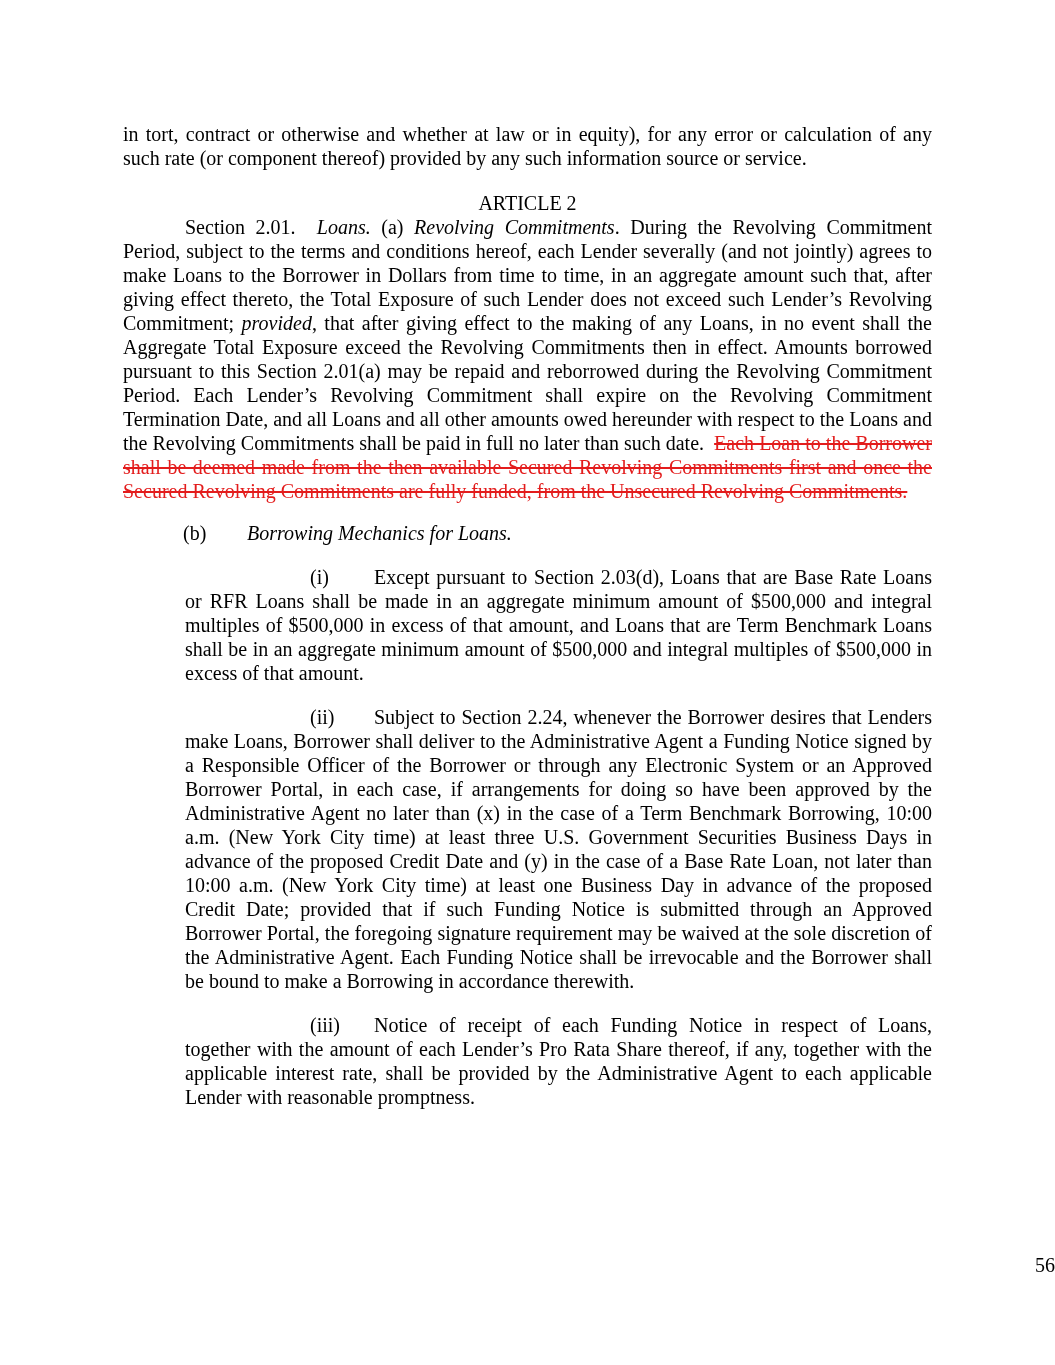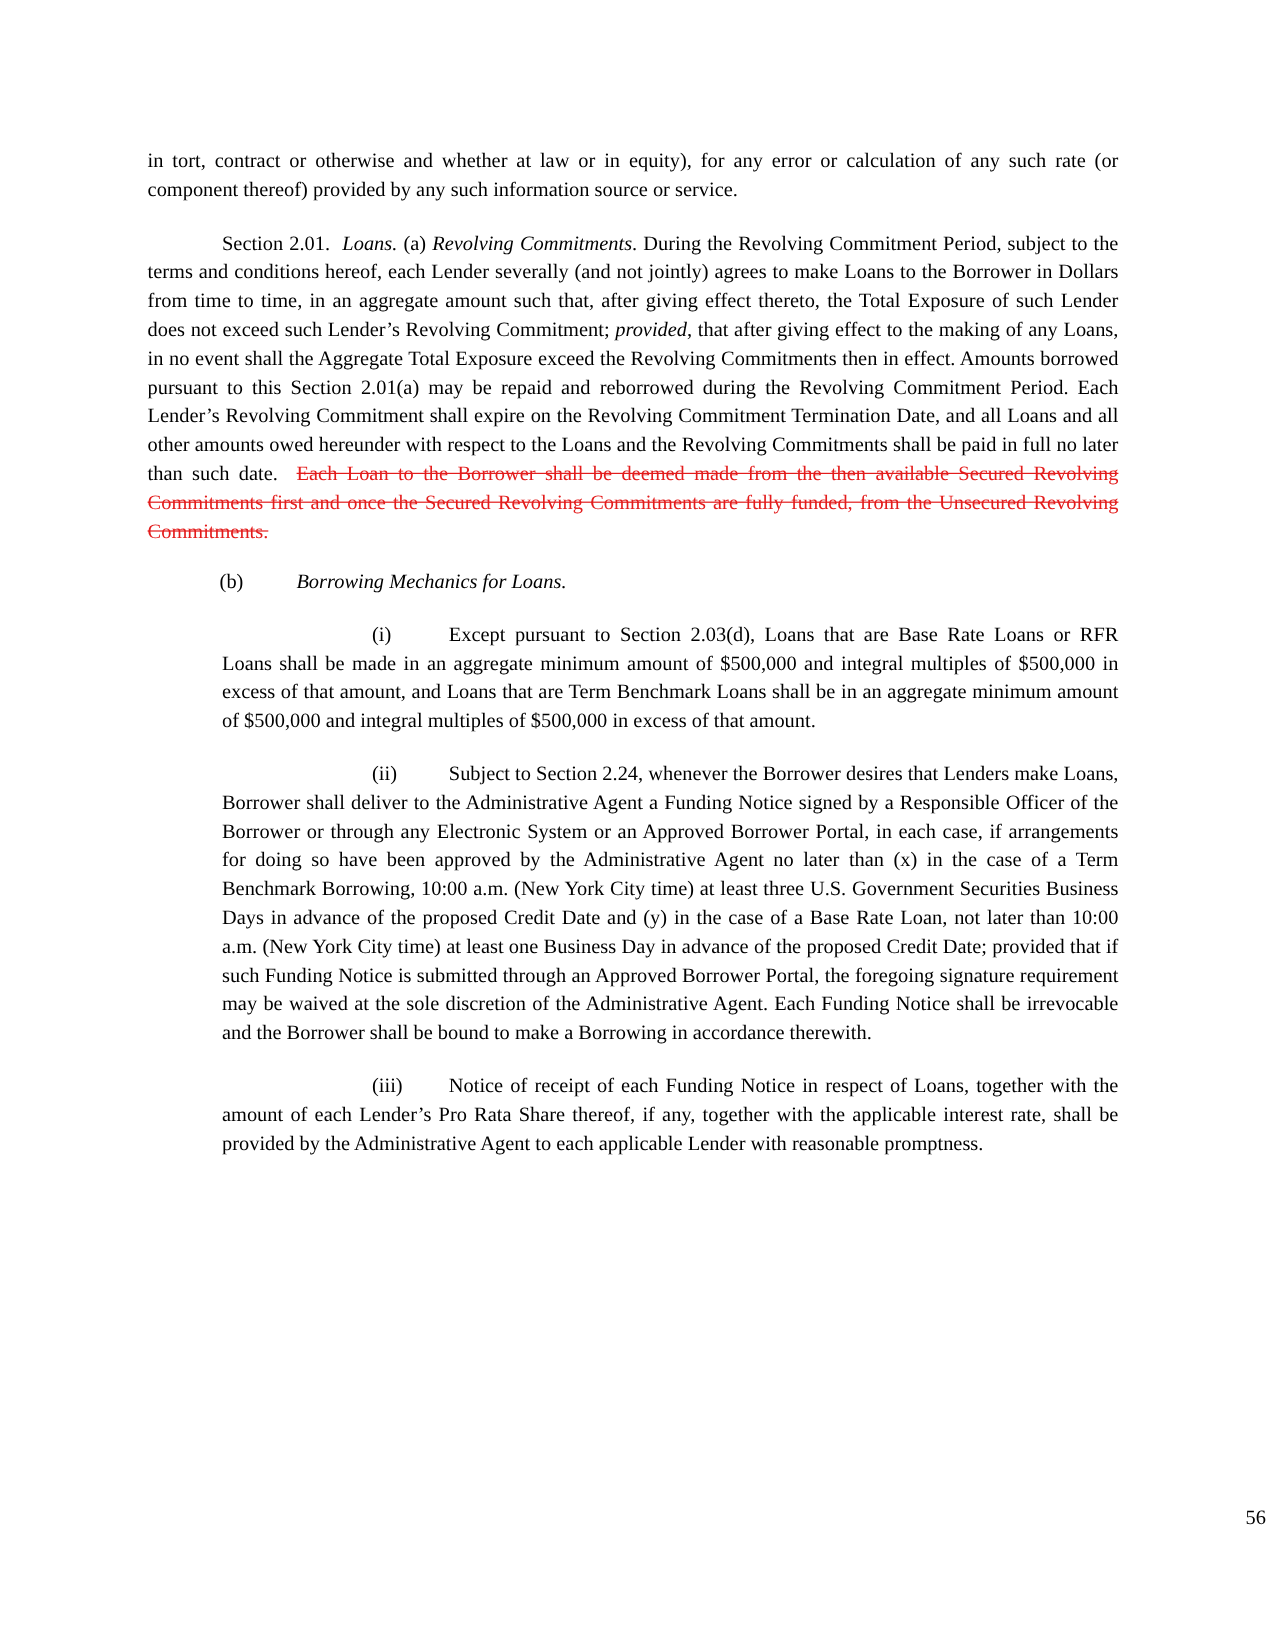--- a/index.html
+++ b/index.html
@@ -6,21 +6,21 @@
   body {
     width: 1055px; height: 1365px;
     font-family: "Liberation Serif", serif;
     color: #000000;
   }
   .page {
     position: relative;
     width: 1055px; height: 1365px;
     padding: 122px 123px 0 123px;
     box-sizing: border-box;
-    font-size: 17px;
+    font-size: 20px;
     line-height: 24px;
     overflow: hidden;
   }
   .para { text-align: justify; margin: 0; }
   .p-continuation { margin-bottom: 21px; }
   .h-article { text-align: center; margin: 0; }
   .h-sub { text-align: center; margin: 0 0 19px 0; font-variant: small-caps; }
   .p-section { margin-bottom: 18px; text-indent: 62px; }
   .p-b { margin: 0 0 20px 60px; text-align: left; }
   .p-clause { margin: 0 0 20px 62px; text-indent: 125px; }
@@ -34,20 +34,21 @@
   .del { color: var(--del-color, #e31c1c); text-decoration: line-through; }
   .num { display: inline-block; width: 64px; text-indent: 0; }
 </style>
 </head>
 <body>
 
 <div class="page">
 
   <p class="para p-continuation"><span>in tort, contract or otherwise and whether at law or in equity), for any error or calculation of any such rate (or component thereof) provided by any such information source or service.</span></p>
 
+  <p class="h-article">ARTICLE 2</p>
 
 
   <p class="para p-section"><span>Section 2.01.&nbsp; </span><span class="i">Loans.</span><span> (a) </span><span class="i">Revolving Commitments</span><span>. During the Revolving Commitment Period, subject to the terms and conditions hereof, each Lender severally (and not jointly) agrees to make Loans to the Borrower in Dollars from time to time, in an aggregate amount such that, after giving effect thereto, the Total Exposure of such Lender does not exceed such Lender’s Revolving Commitment; </span><span class="i">provided</span><span>, that after giving effect to the making of any Loans, in no event shall the Aggregate Total Exposure exceed the Revolving Commitments then in effect. Amounts borrowed pursuant to this </span><span class="u">Section 2.01(a)</span><span> may be repaid and reborrowed during the Revolving Commitment Period. Each Lender’s Revolving Commitment shall expire on the Revolving Commitment Termination Date, and all Loans and all other amounts owed hereunder with respect to the Loans and the Revolving Commitments shall be paid in full no later than such date.&nbsp; </span><span class="del">Each Loan to the Borrower shall be deemed made from the then available Secured Revolving Commitments first and once the Secured Revolving Commitments are fully funded, from the Unsecured Revolving Commitments.</span></p>
 
   <p class="para p-b"><span class="num">(b)</span><span class="i">Borrowing Mechanics for Loans.</span></p>
 
   <p class="para p-clause"><span class="num">(i)</span><span>Except pursuant to </span><span class="u">Section 2.03(d)</span><span>, Loans that are Base Rate Loans or RFR Loans shall be made in an aggregate minimum amount of $500,000 and integral multiples of $500,000 in excess of that amount, and Loans that are Term Benchmark Loans shall be in an aggregate minimum amount of $500,000 and integral multiples of $500,000 in excess of that amount.</span></p>
 
   <p class="para p-clause"><span class="num">(ii)</span><span>Subject to </span><span class="u">Section 2.24</span><span>, whenever the Borrower desires that Lenders make Loans, Borrower shall deliver to the Administrative Agent a Funding Notice signed by a Responsible Officer of the Borrower or through any Electronic System or an Approved Borrower Portal, in each case, if arrangements for doing so have been approved by the Administrative Agent no later than (x) in the case of a Term Benchmark Borrowing, 10:00 a.m. (New York City time) at least three U.S. Government Securities Business Days in advance of the proposed Credit Date and (y) in the case of a Base Rate Loan, not later than 10:00 a.m. (New York City time) at least one Business Day in advance of the proposed Credit Date; provided that if such Funding Notice is submitted through an Approved Borrower Portal, the foregoing signature requirement may be waived at the sole discretion of the Administrative Agent. Each Funding Notice shall be irrevocable and the Borrower shall be bound to make a Borrowing in accordance therewith.</span></p>
 

